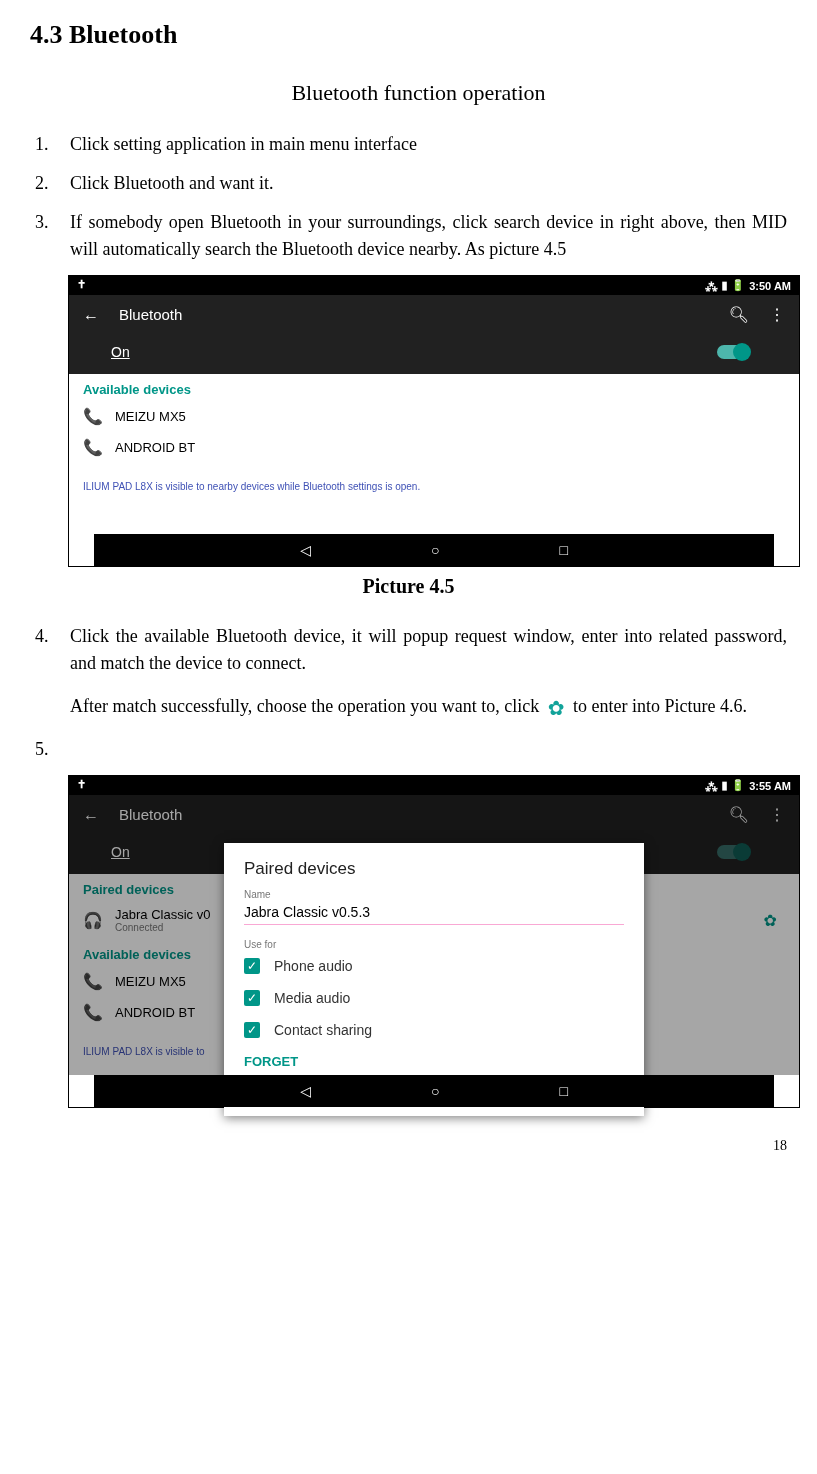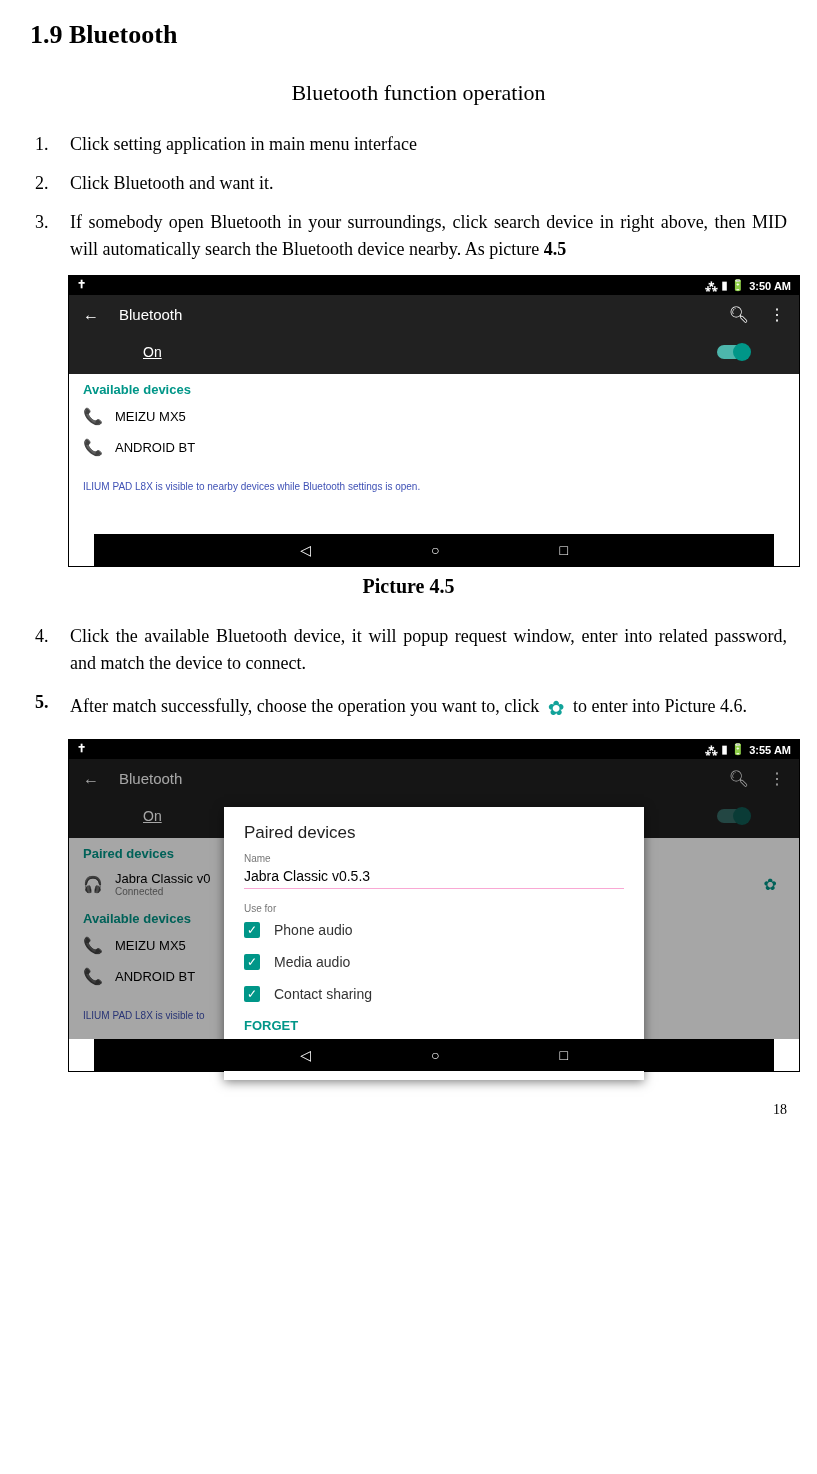--- a/index.html
+++ b/index.html
@@ -32,21 +32,21 @@
       margin-bottom: 12px;
       display: flex;
     }
     .step-num {
       min-width: 35px;
     }
     .step-text {
       flex: 1;
       text-align: justify;
     }
-    .bold-seg { font-weight: bold; }
+    .bold-seg { font-weight: normal; margin-top: 47px; }
     .caption {
       text-align: center;
       font-size: 20px;
       font-weight: bold;
       margin: 8px 0 25px 0;
     }
     .screenshot {
       margin: 10px 0 0 38px;
       width: 730px;
       border: 1px solid #000;
@@ -75,21 +75,21 @@
       align-items: center;
       gap: 20px;
       font-size: 15px;
       font-weight: 500;
     }
     .app-bar .spacer { flex: 1; }
     .app-bar .icon-btn { cursor: pointer; font-size: 16px; }
     .toggle-row {
       background: #212121;
       color: #fff;
-      padding: 10px 50px 14px 74px;
+      padding: 10px 50px 14px 42px;
       display: flex;
       align-items: center;
       justify-content: space-between;
       font-size: 14px;
       text-decoration: underline;
     }
     .toggle {
       width: 32px;
       height: 14px;
       background: #4db6ac;
@@ -262,21 +262,21 @@
       position: relative;
       z-index: 2;
     }
     .behind {
       position: relative;
     }
   </style>
 </head>
 <body>
 
-<h1 class="section-heading">1.9   Bluetooth</h1>
+<h1 class="section-heading">4.3   Bluetooth</h1>
 <h2 class="sub-heading">Bluetooth function operation</h2>
 
 <div class="step-list">
   <div class="step-item">
     <span class="step-num">1.</span>
     <span class="step-text">Click setting application in main menu interface</span>
   </div>
   <div class="step-item">
     <span class="step-num">2.</span>
     <span class="step-text">Click Bluetooth and want it.</span>

